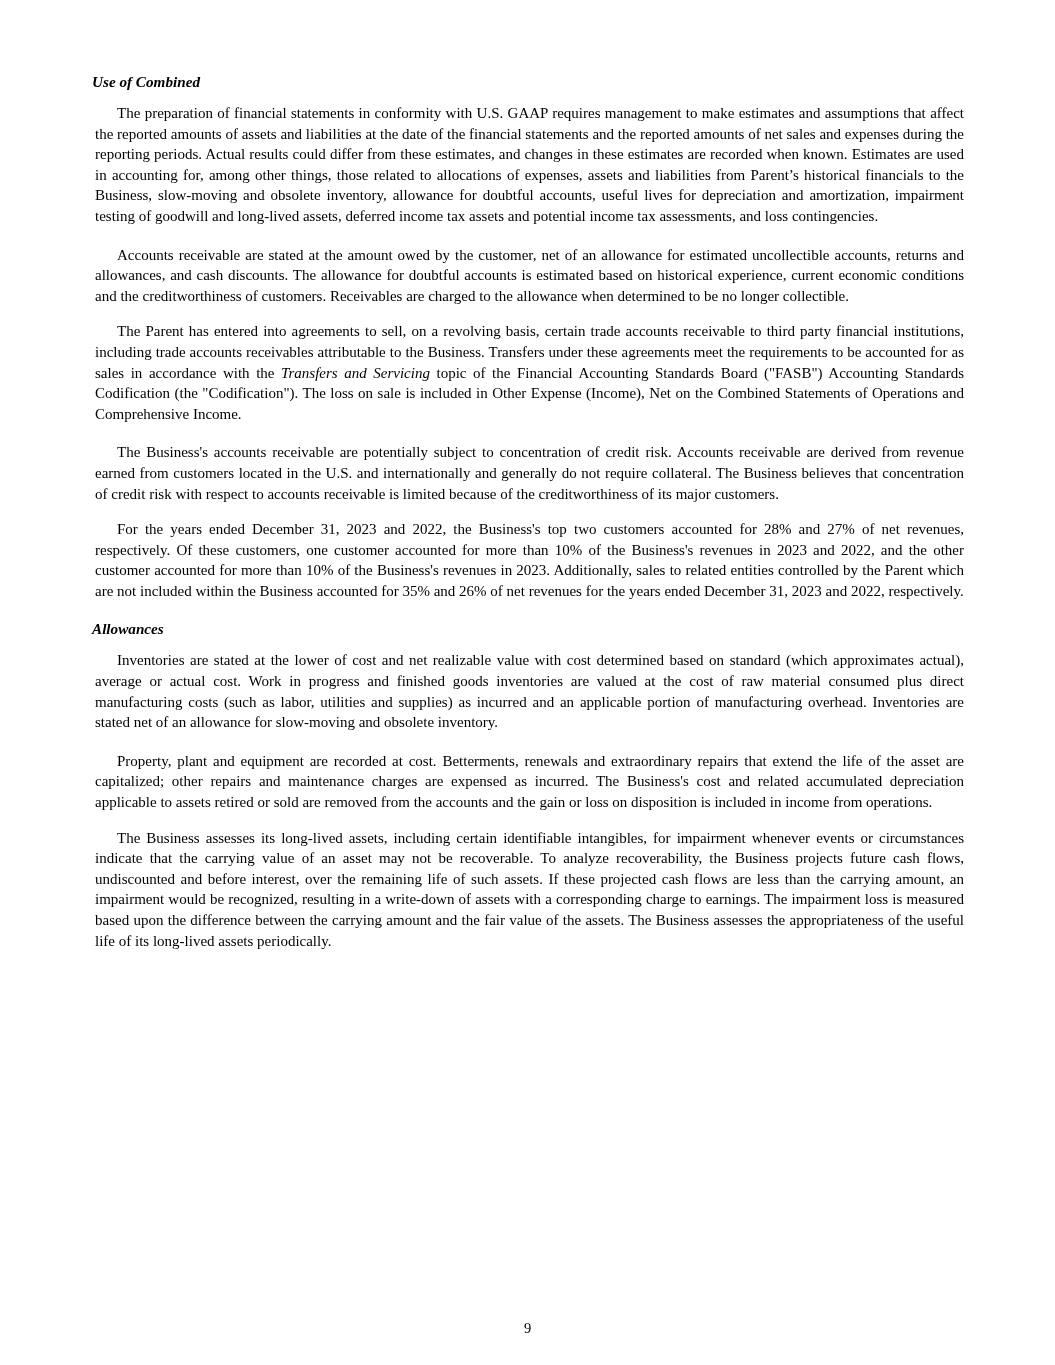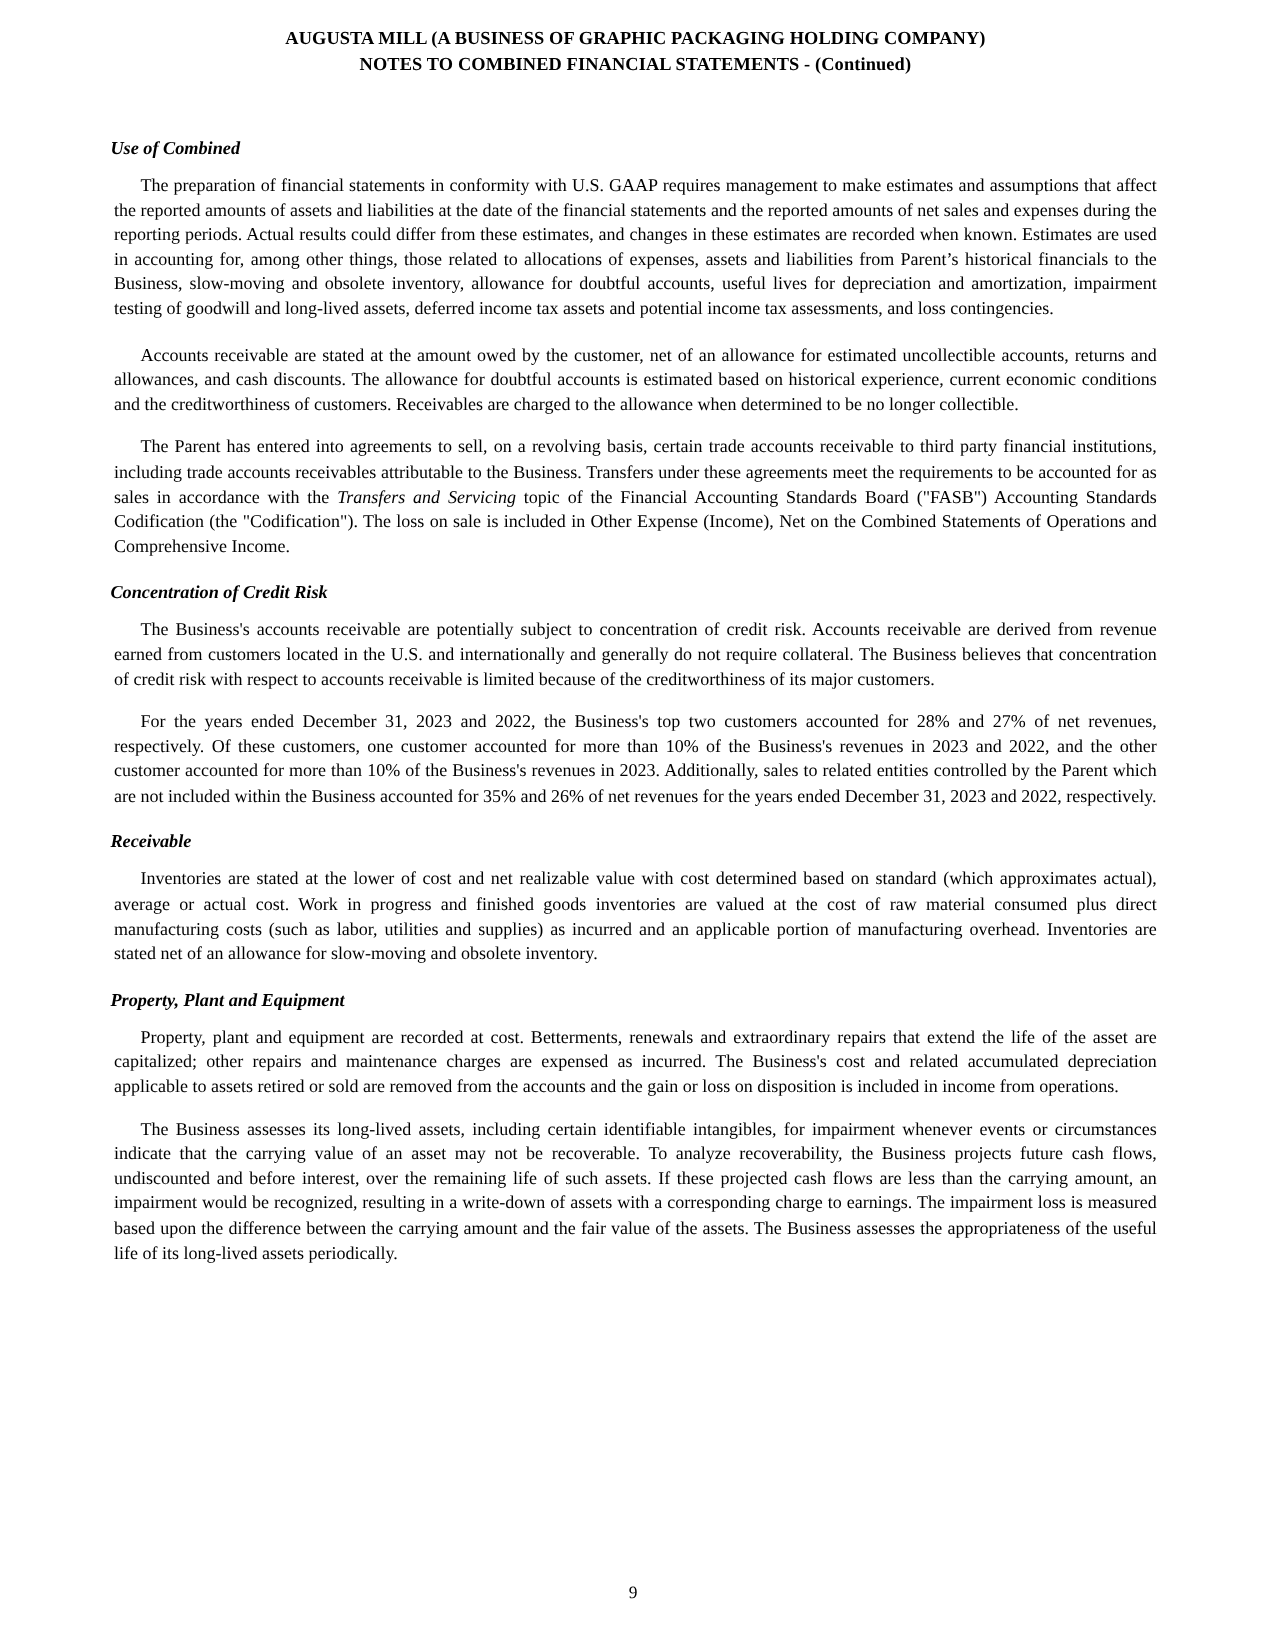--- a/index.html
+++ b/index.html
@@ -71,50 +71,44 @@
     width: 1055px;
     text-align: center;
     font-size: 14.5px;
   }
 </style>
 </head>
 <body>
 
 <div class="page">
 
-  <div class="doc-header">
-    <div>AUGUSTA MILL (A BUSINESS OF GRAPHIC PACKAGING HOLDING COMPANY)</div>
-    <div>NOTES TO COMBINED FINANCIAL STATEMENTS - (Continued)</div>
-  </div>
 
   <div class="body-area">
 
     <div class="section">
       <h2 class="section-heading">Use of Combined</h2>
       <p class="para">The preparation of financial statements in conformity with U.S. GAAP requires management to make estimates and assumptions that affect the reported amounts of assets and liabilities at the date of the financial statements and the reported amounts of net sales and expenses during the reporting periods. Actual results could differ from these estimates, and changes in these estimates are recorded when known. Estimates are used in accounting for, among other things, those related to allocations of expenses, assets and liabilities from Parent’s historical financials to the Business, slow-moving and obsolete inventory, allowance for doubtful accounts, useful lives for depreciation and amortization, impairment testing of goodwill and long-lived assets, deferred income tax assets and potential income tax assessments, and loss contingencies.</p>
     </div>
 
     <div class="section">
       <p class="para">Accounts receivable are stated at the amount owed by the customer, net of an allowance for estimated uncollectible accounts, returns and allowances, and cash discounts. The allowance for doubtful accounts is estimated based on historical experience, current economic conditions and the creditworthiness of customers. Receivables are charged to the allowance when determined to be no longer collectible.</p>
       <p class="para"><span>The Parent has entered into agreements to sell, on a revolving basis, certain trade accounts receivable to third party financial institutions, including trade accounts receivables attributable to the Business. Transfers under these agreements meet the requirements to be accounted for as sales in accordance with the </span><em class="ital">Transfers and Servicing</em><span> topic of the Financial Accounting Standards Board ("FASB") Accounting Standards Codification (the "Codification"). The loss on sale is included in Other Expense (Income), Net on the Combined Statements of Operations and Comprehensive Income.</span></p>
     </div>
 
     <div class="section">
-      <h2 class="section-heading">Concentration of Credit Risk</h2>
       <p class="para">The Business's accounts receivable are potentially subject to concentration of credit risk. Accounts receivable are derived from revenue earned from customers located in the U.S. and internationally and generally do not require collateral. The Business believes that concentration of credit risk with respect to accounts receivable is limited because of the creditworthiness of its major customers.</p>
       <p class="para">For the years ended December 31, 2023 and 2022, the Business's top two customers accounted for 28% and 27% of net revenues, respectively. Of these customers, one customer accounted for more than 10% of the Business's revenues in 2023 and 2022, and the other customer accounted for more than 10% of the Business's revenues in 2023. Additionally, sales to related entities controlled by the Parent which are not included within the Business accounted for 35% and 26% of net revenues for the years ended December 31, 2023 and 2022, respectively.</p>
     </div>
 
     <div class="section">
-      <h2 class="section-heading">Receivable</h2>
+      <h2 class="section-heading">Allowances</h2>
       <p class="para">Inventories are stated at the lower of cost and net realizable value with cost determined based on standard (which approximates actual), average or actual cost. Work in progress and finished goods inventories are valued at the cost of raw material consumed plus direct manufacturing costs (such as labor, utilities and supplies) as incurred and an applicable portion of manufacturing overhead. Inventories are stated net of an allowance for slow-moving and obsolete inventory.</p>
     </div>
 
     <div class="section">
-      <h2 class="section-heading">Property, Plant and Equipment</h2>
       <p class="para">Property, plant and equipment are recorded at cost. Betterments, renewals and extraordinary repairs that extend the life of the asset are capitalized; other repairs and maintenance charges are expensed as incurred. The Business's cost and related accumulated depreciation applicable to assets retired or sold are removed from the accounts and the gain or loss on disposition is included in income from operations.</p>
       <p class="para">The Business assesses its long-lived assets, including certain identifiable intangibles, for impairment whenever events or circumstances indicate that the carrying value of an asset may not be recoverable. To analyze recoverability, the Business projects future cash flows, undiscounted and before interest, over the remaining life of such assets. If these projected cash flows are less than the carrying amount, an impairment would be recognized, resulting in a write-down of assets with a corresponding charge to earnings. The impairment loss is measured based upon the difference between the carrying amount and the fair value of the assets. The Business assesses the appropriateness of the useful life of its long-lived assets periodically.</p>
     </div>
 
   </div>
 
   <div class="page-number">9</div>
 
 </div>
 

